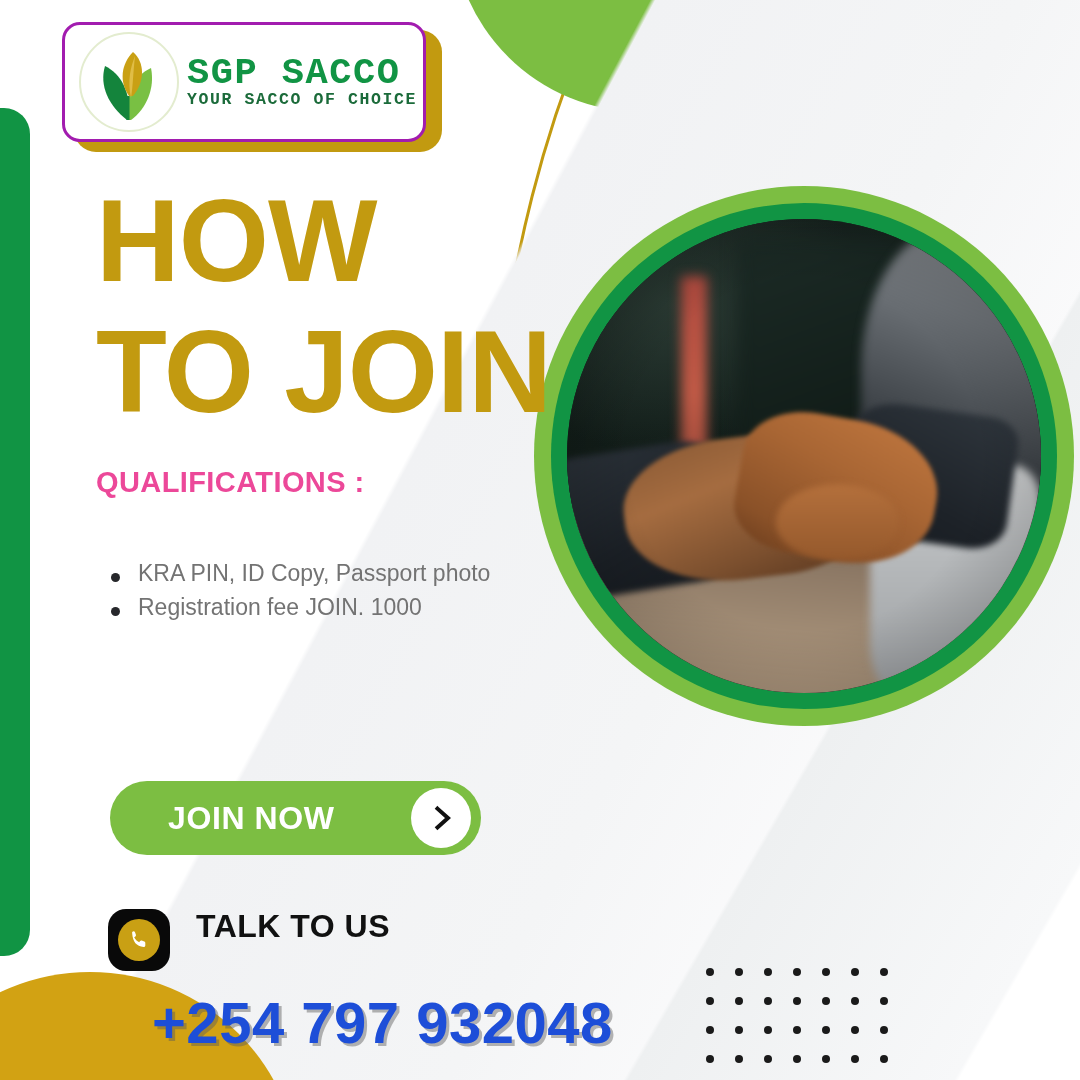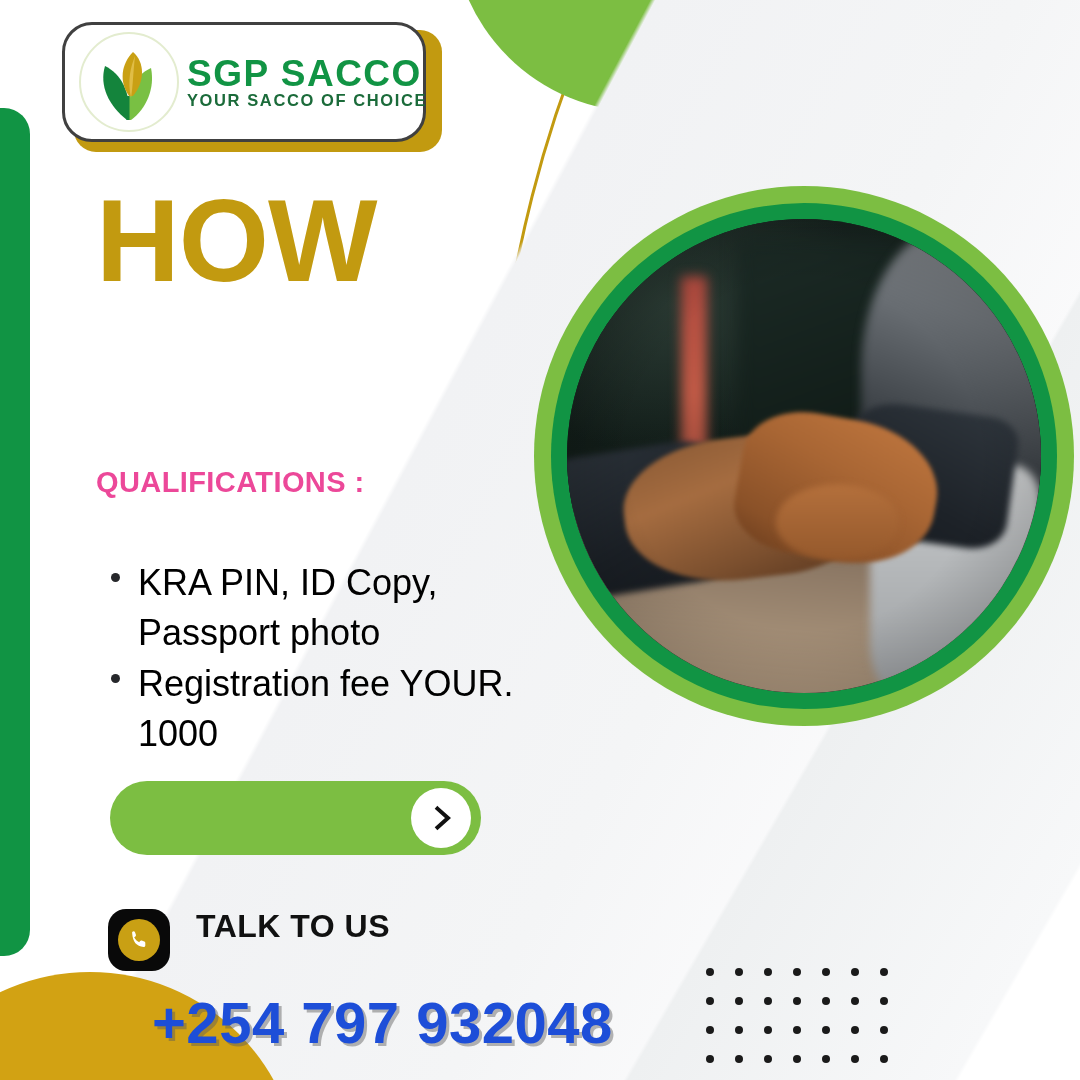--- a/index.html
+++ b/index.html
@@ -203,27 +203,28 @@
     position:absolute;
     left:74px; top:30px;
     width:368px; height:122px;
     border-radius:22px;
     background:#C29A10;
   }
   .logo-box{
     position:absolute;
     left:62px; top:22px;
     width:364px; height:120px;
-    border-radius:30px;
-    background:#ffffff;
-    border:3px solid #404040;
+    border-radius:18px;
+    background:#ffffff;
+    border:3px solid #a21caf;
     display:flex;
     align-items:center;
     padding-left:14px;
     box-sizing:border-box;
+    font-family:Liberation Mono, monospace;
   }
   .logo-emblem{
     width:96px;height:96px;flex:0 0 96px;
     border-radius:50%;
     border:2px solid #e3eccf;
     position:relative;
     background:#ffffff;
   }
   .logo-text{margin-left:8px;}
   .logo-title{
@@ -264,22 +265,22 @@
     color:#ec4899;
     letter-spacing:0.4px;
   }
   .bullets{
     position:absolute;
     left:108px; top:558px;
     width:430px;
     margin:0;
     padding:0 0 0 30px;
     list-style:none;
-    color:#000000;
-    font-size:36px;
+    color:#737373;
+    font-size:23px;
     line-height:1.38;
   }
   .bullets li{position:relative;margin-bottom:2px;}
   .bullets li .dot{
     position:absolute;left:-27px;top:15px;
     width:9px;height:9px;border-radius:50%;background:#26272b;
   }
 
   
   .join-btn{
@@ -405,35 +406,37 @@
       </svg>
     </div>
     <div class="logo-text">
       <div class="logo-title">SGP SACCO</div>
       <div class="logo-sub">YOUR SACCO OF CHOICE</div>
     </div>
   </div>
 
   <div class="headline">
     <span class="l1">HOW</span>
+    <span class="l2">TO JOIN</span>
   </div>
 
   <div class="qual-title">QUALIFICATIONS :</div>
   <ul class="bullets">
     <li>
       <span class="dot"></span>
       <span>KRA PIN, ID Copy, Passport photo</span>
     </li>
     <li>
       <span class="dot"></span>
-      <span>Registration fee YOUR. 1000</span>
+      <span>Registration fee JOIN. 1000</span>
     </li>
   </ul>
 
   <button class="join-btn">
+    <span class="join-label">JOIN NOW</span>
     <span class="join-arrow">
       <svg viewBox="0 0 24 24" width="28" height="28" aria-hidden="true">
         <path d="M9 4 L18 12 L9 20" stroke="#111111" stroke-width="3.4" fill="none" stroke-linecap="square" stroke-linejoin="miter"></path>
       </svg>
     </span>
   </button>
 
   <div class="phone-badge">
     <span class="phone-disc">
       <svg viewBox="0 0 24 24" width="24" height="24" aria-hidden="true">

